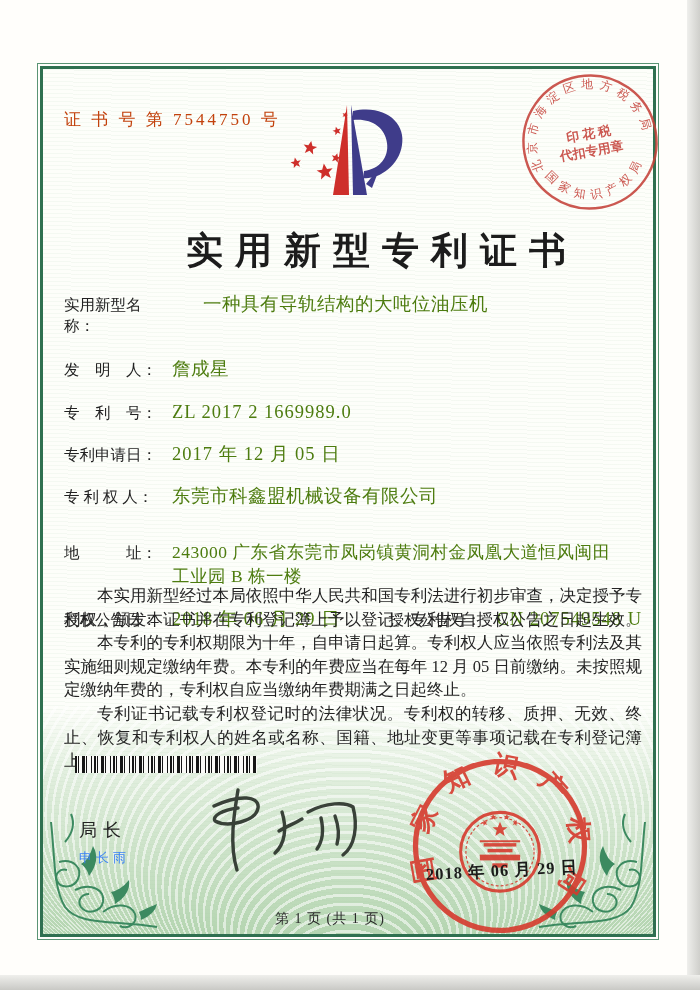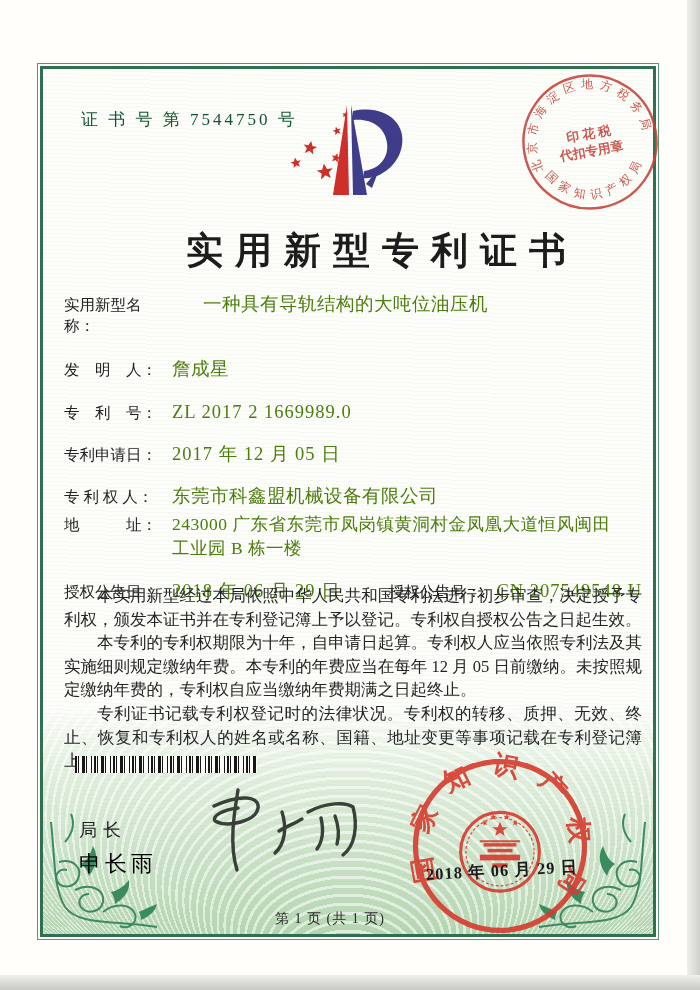--- a/index.html
+++ b/index.html
@@ -21,49 +21,49 @@
   .texture{position:absolute;inset:0;
     background:repeating-linear-gradient(1.5deg,rgba(140,185,145,.08) 0 1px,rgba(255,255,255,0) 1px 4px);}
   .bottom-wash{position:absolute;left:0;bottom:0;width:100%;height:228px;
     background:
      repeating-radial-gradient(ellipse 1400px 420px at 50% 130%,rgba(255,255,255,0) 0 2px,rgba(255,255,255,.55) 2px 3px),
      linear-gradient(to bottom,rgba(190,220,186,0) 0%,rgba(180,213,176,.38) 30%,rgba(163,203,159,.8) 100%);}
   .flourish{position:absolute;bottom:2px;}
   .flourish.left{left:2px;}
   .flourish.right{right:2px;transform:scaleX(-1);}
   
-  .cert-no{position:absolute;left:64px;top:108px;font-size:17px;letter-spacing:3px;color:#14532d;margin-left:17px;}
+  .cert-no{position:absolute;left:64px;top:108px;font-size:17px;letter-spacing:3px;color:#c2410c;}
   .logo{position:absolute;left:281px;top:101px;}
   .tax-stamp{position:absolute;left:514px;top:66px;width:152px;height:152px;
     transform:rotate(-10deg);opacity:.88;}
   .title{position:absolute;left:16px;top:210px;width:700px;margin:16px;text-align:center;
     font-size:37px;font-weight:bold;letter-spacing:12px;color:#1c1c1c;}
   
   .fields{position:absolute;left:64px;top:292px;width:578px;}
   .frow{display:flex;align-items:baseline;}
   .flabel{flex:none;width:108px;font-size:15.5px;color:#222;}
   .fvalue{font-size:18.5px;color:#4d7c0f;line-height:1.35;letter-spacing:.5px;}
   .fvalue.num{letter-spacing:1px;}
   .frow.m1{margin-bottom:20px;gap:31px;} .frow.m2{margin-bottom:18px;font-family:Liberation Serif, serif;}
-  .frow.m3{margin-bottom:17px;} .frow.m4{margin-bottom:4px;}
+  .frow.m3{margin-bottom:17px;} .frow.m4{margin-bottom:32px;}
   .fvalue.address{width:452px;font-size:17.5px;}
   .frow.grant{justify-content:space-between;margin-top:19px;}
   .pair{display:flex;align-items:baseline;}
   
   .bodytext{position:absolute;left:64px;top:584px;width:578px;font-size:16.5px;
     line-height:23.6px;text-align:justify;color:#242424;}
   .bodytext p{margin:0;text-indent:2em;}
   
   .barcode{position:absolute;left:75px;top:756px;width:182px;height:17px;
     background:repeating-linear-gradient(90deg,
       #161616 0 2px,#fbfbf8 2px 3px,#161616 3px 4px,#fbfbf8 4px 7px,
       #161616 7px 10px,#fbfbf8 10px 11px,#161616 11px 12px,#fbfbf8 12px 16px,
       #161616 16px 17px,#fbfbf8 17px 19px);}
   .officer-title{position:absolute;left:79px;top:818px;font-size:18px;letter-spacing:6px;color:#222;}
-  .officer-name{position:absolute;left:79px;top:849px;font-size:22px;letter-spacing:4px;color:#000000;}
+  .officer-name{position:absolute;left:79px;top:849px;font-size:13px;letter-spacing:4px;color:#3b82f6;}
   .signature{position:absolute;left:186px;top:784px;}
   
   .seal{position:absolute;left:404px;top:750px;width:192px;height:192px;opacity:.9;}
   .seal-date{position:absolute;left:412px;top:860px;width:180px;text-align:center;
     font-size:16.5px;color:#1b1b1b;letter-spacing:1px;transform:rotate(-3deg);font-weight:bold;}
   .footer{position:absolute;left:230px;top:910px;width:200px;text-align:center;
     font-size:14px;letter-spacing:1px;color:#2a2a2a;}
   svg text{font-family:"Liberation Serif","DejaVu Serif",serif;}
 </style>
 </head>

